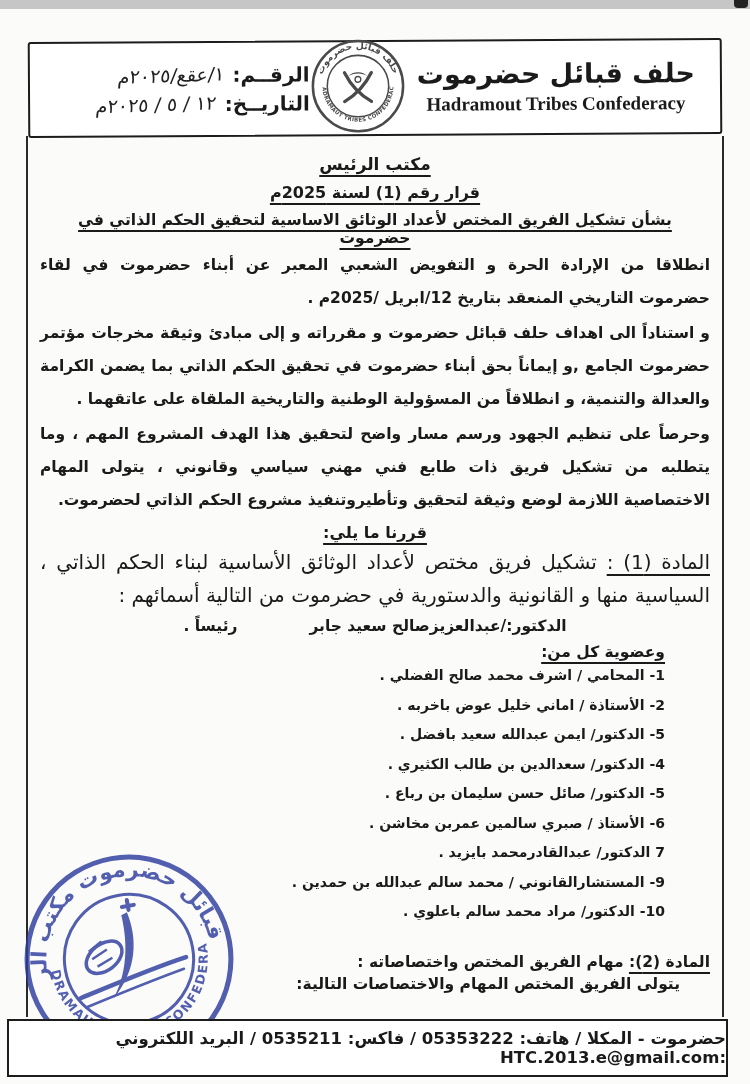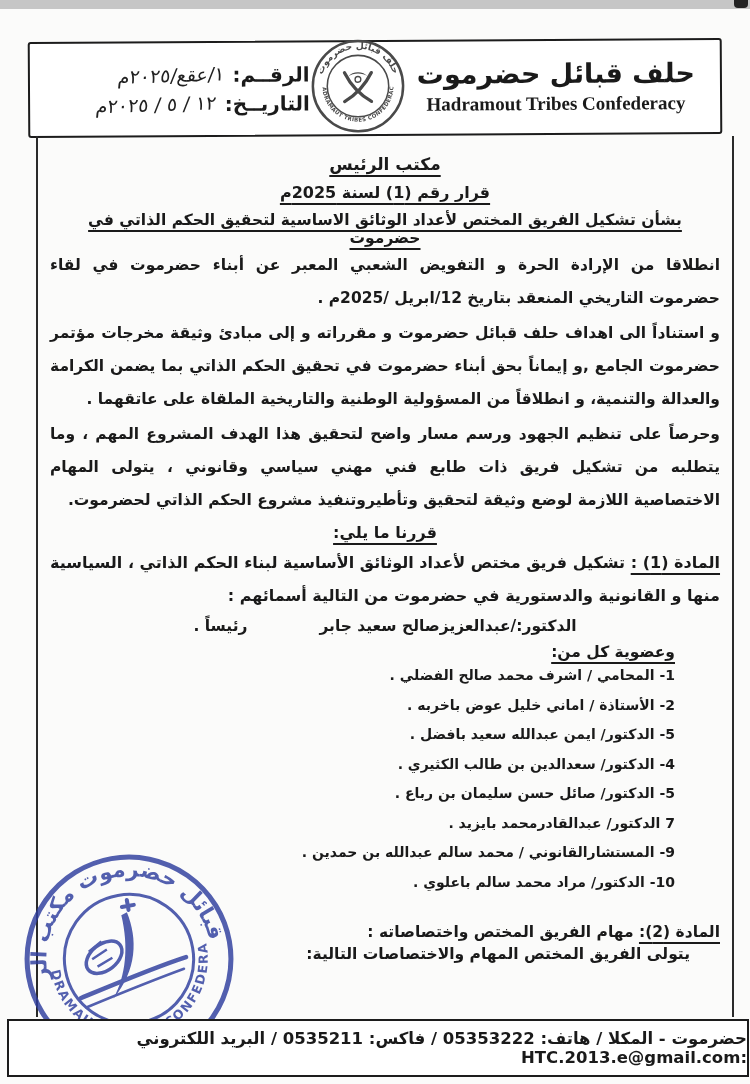--- a/index.html
+++ b/index.html
@@ -27,41 +27,41 @@
   .ref-block{width:270px;font-weight:700;}
   .ref-row{display:flex;align-items:center;margin:5px 0;}
   .ref-label{font-size:20px;white-space:nowrap;}
   .hand{
     display:inline-block;font-size:19px;font-weight:400;color:#212121;
     transform:skewX(-7deg) rotate(-1.5deg);letter-spacing:2px;margin-right:8px;white-space:nowrap;
   }
 
   
   .body-frame{
-    position:absolute;top:136px;left:36px;width:698px;height:881px;
+    position:absolute;top:136px;left:26px;width:698px;height:881px;
     border-left:2px solid #2a2a2a;border-right:2px solid #2a2a2a;
     box-sizing:border-box;padding:10px 12px 0 12px;
   }
   .u{text-decoration:underline;text-underline-offset:5px;text-decoration-thickness:1.5px;}
   .center{text-align:center;}
   .h-office{font-size:17px;font-weight:700;margin-top:8px;}
   .h-decree{font-size:16px;font-weight:700;margin-top:9px;}
   .h-subject{font-size:15.5px;font-weight:700;margin-top:9px;}
   .para{font-size:15.5px;font-weight:700;line-height:33px;text-align:justify;margin-top:2px;}
   .h-decision{font-size:16px;font-weight:700;margin-top:6px;}
-  .article{font-size:16px;font-weight:700;line-height:33px;text-align:justify;margin-top:4px;}
+  .article{font-size:20px;font-weight:400;line-height:33px;text-align:justify;margin-top:4px;}
   .chair-row{display:flex;justify-content:center;gap:72px;font-size:15.5px;font-weight:700;margin-top:5px;}
   .members-head{font-size:15.5px;font-weight:700;margin:8px 45px 0 0;}
   .member{font-size:14px;font-weight:700;line-height:29.5px;margin-right:45px;}
   .article2{margin-top:26px;font-size:15.5px;font-weight:700;}
   .article2-sub{margin:4px 30px 0 0;font-size:15.5px;font-weight:700;}
 
   
   .footer-box{
-    position:absolute;left:7px;right:1px;bottom:7px;height:58px;
+    position:absolute;left:7px;right:22px;bottom:7px;height:58px;
     border:2.5px solid #1c1c1c;background:#fff;box-sizing:border-box;
     display:flex;align-items:center;justify-content:flex-start;
     font-size:16.5px;font-weight:700;
   }
 
   
   .stamp{
     position:absolute;left:18px;top:848px;width:222px;height:222px;
     opacity:0.82;transform:rotate(-10deg);pointer-events:none;
   }
@@ -136,20 +136,21 @@
       <span>رئيساً .</span>
     </div>
 
     <div class="members-head"><span class="u">وعضوية كل من:</span></div>
 
     <div class="member">1- المحامي / اشرف محمد صالح الفضلي .</div>
     <div class="member">2- الأستاذة / اماني خليل عوض باخربه .</div>
     <div class="member">5- الدكتور/ ايمن عبدالله سعيد بافضل .</div>
     <div class="member">4- الدكتور/ سعدالدين بن طالب الكثيري .</div>
     <div class="member">5- الدكتور/ صائل حسن سليمان بن رباع .</div>
+    <div class="member">6- الأستاذ / صبري سالمين عمربن مخاشن .</div>
     <div class="member">7 الدكتور/ عبدالقادرمحمد بايزيد .</div>
     <div class="member">9- المستشارالقانوني / محمد سالم عبدالله بن حمدين .</div>
     <div class="member">10- الدكتور/ مراد محمد سالم باعلوي .</div>
 
     <div class="article2">
       <span class="u">المادة (2):</span>
       <span>مهام الفريق المختص  واختصاصاته :</span>
     </div>
     <div class="article2-sub">يتولى الفريق المختص المهام  والاختصاصات التالية:</div>
   </div>

